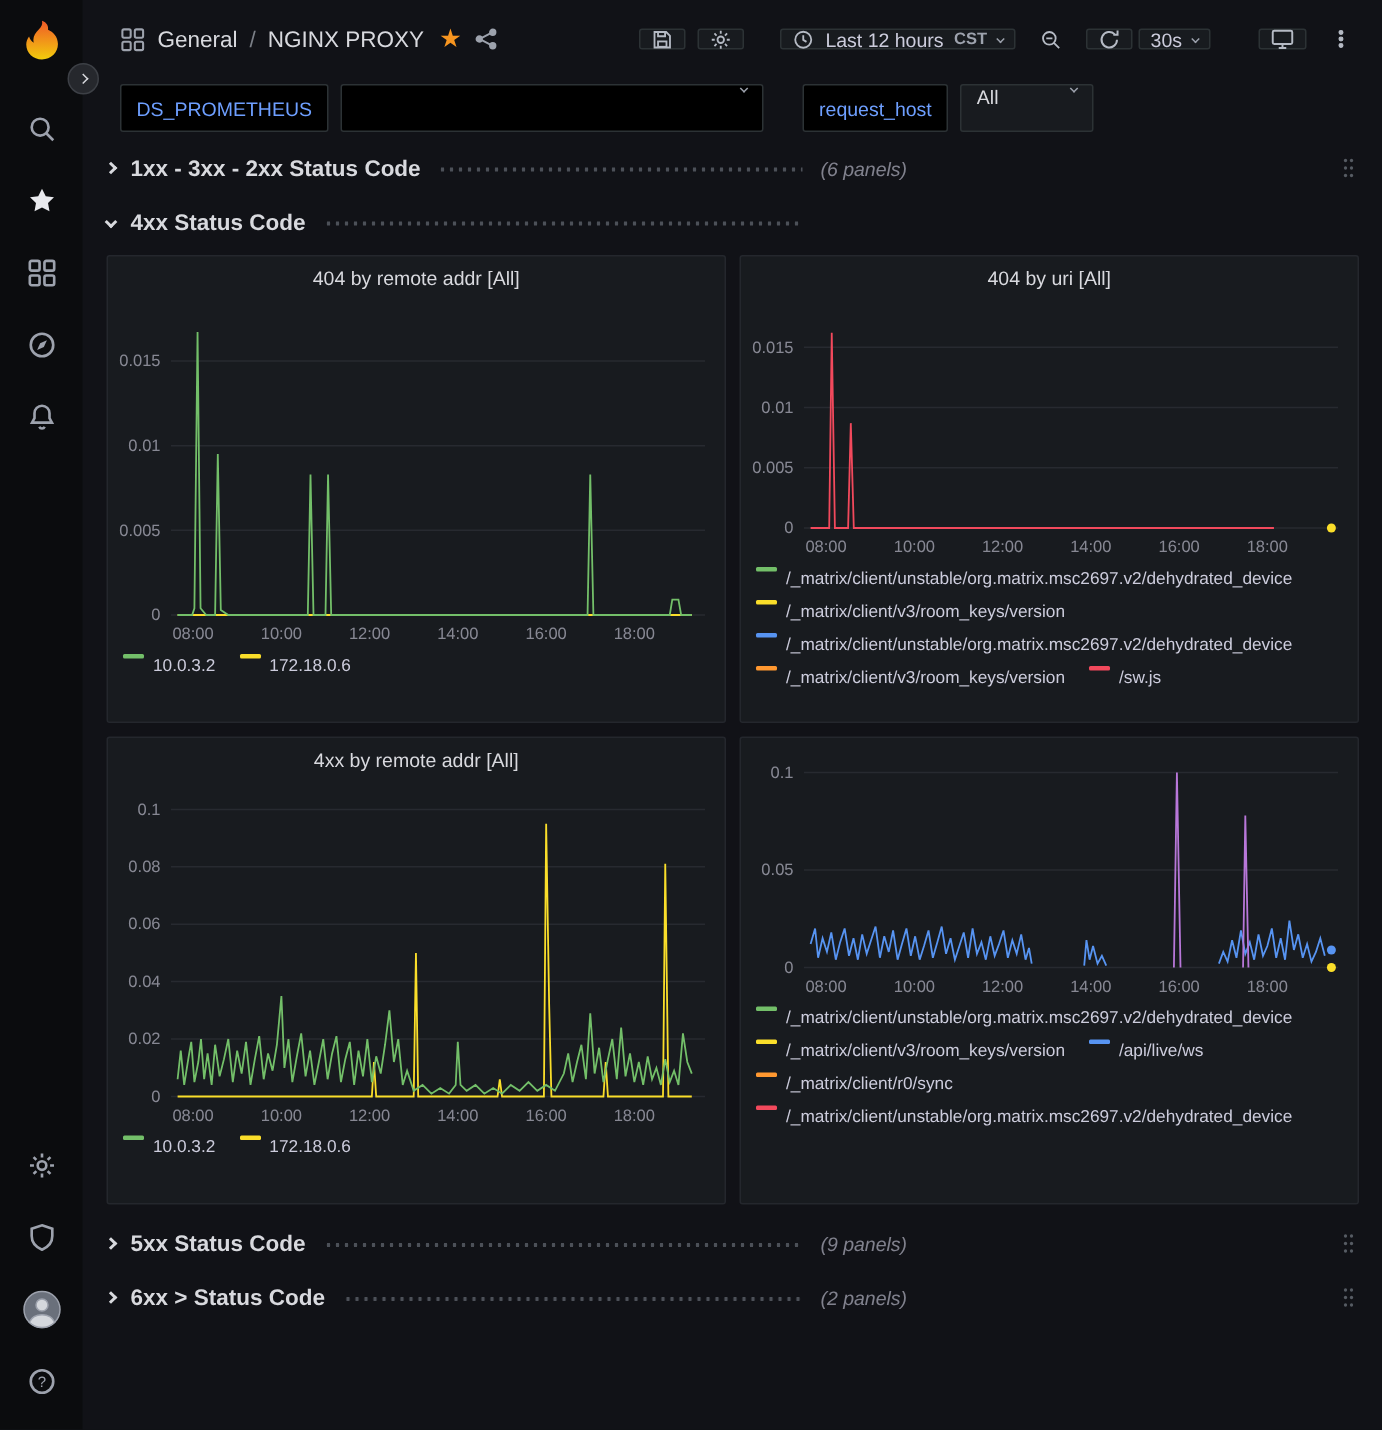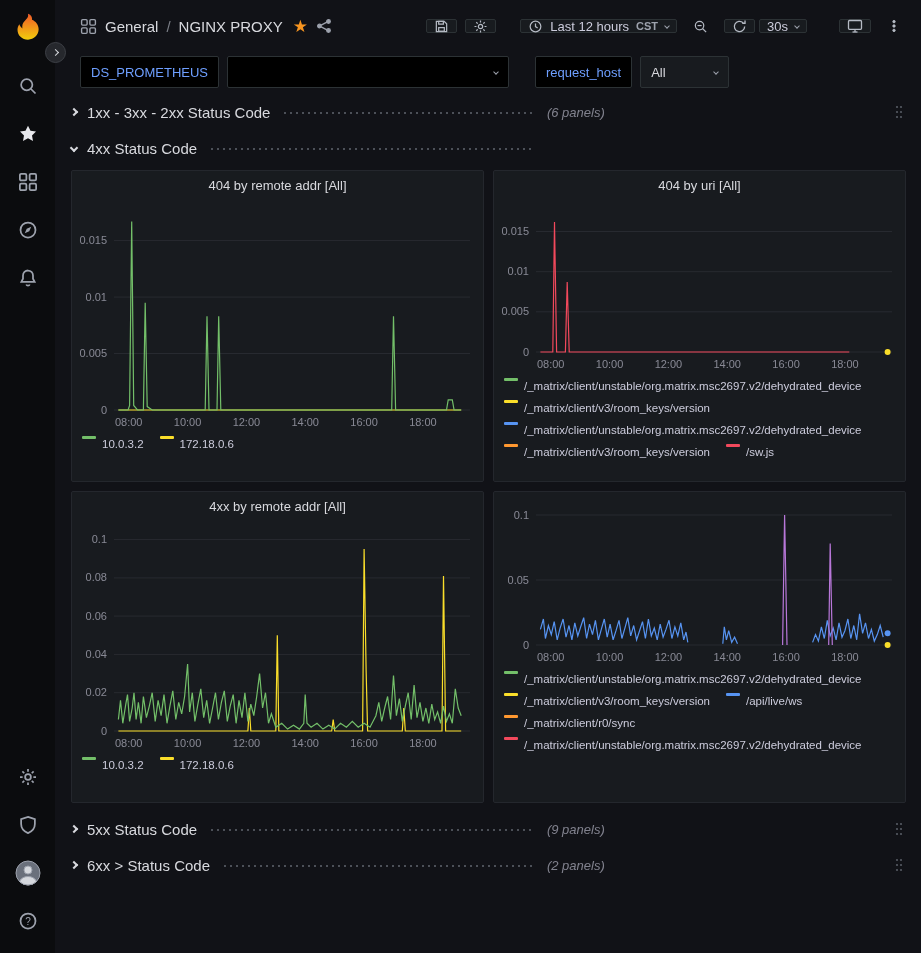--- a/index.html
+++ b/index.html
@@ -41,31 +41,31 @@
     font-size:13px; cursor:pointer; font-family:inherit; }
   .tbtn.flat { background:none; border-color:transparent; }
   .tbtn svg { stroke:#b5bac4; }
   .tz { font-size:11px; color:#9da2ad; font-weight:700; }
   .spacer8 { width:8px; } .spacer16 { width:16px; }
 
   
   .subheader { height:40px; display:flex; align-items:center; gap:8px; padding:0 16px 0 25px; }
   .var-chip { height:32px; display:flex; align-items:center; padding:0 10px; background:#000000;
     border:1px solid #2c3235; border-radius:2px; font-size:13px; color:#6e9fff; cursor:pointer; white-space:nowrap; }
-  .var-select { height:32px; display:flex; align-items:center; justify-content:space-between;
+  .var-select { height:32px; display:flex; align-items:flex-start; justify-content:space-between;
     background:#181b1f; border:1px solid #2c3235; border-radius:2px; padding:0 10px; font-size:13px;
     color:#d8d9de; cursor:pointer;gap:40px; }
   .var-select.blackbox { width:282px; background:#000; }
   .gap18 { width:10px; }
 
   
   .content { flex:1; padding:6px 15px 0 16px; overflow:hidden; }
   .row-head { display:flex; align-items:center; height:28px; margin-bottom:8px; cursor:pointer; }
   .row-left { display:flex; align-items:center; width:57%; min-width:0; }
-  .row-title { font-size:15px; font-weight:400; color:#d8d9de; margin-left:10px; white-space:nowrap; }
+  .row-title { font-size:15px; font-weight:700; color:#d8d9de; margin-left:10px; white-space:nowrap; }
   .dots { flex:1; margin:2px 12px 0; height:4px; background-image:radial-gradient(circle,#4c5058 1.2px,transparent 1.4px);
     background-size:6px 4px; background-repeat:repeat-x; background-position:0 50%; align-self:center; }
   .row-count { font-size:13px; font-style:italic; color:rgba(204,204,220,0.6); white-space:nowrap; }
   .row-handle { margin-left:auto; margin-right:2px; cursor:grab; display:flex; }
 
   .panel-grid { display:grid; grid-template-columns:1fr 1fr; gap:9px; margin:2px 0 12px; }
   .panel { height:312px; background:#181b1f; border:1px solid #24272d; border-radius:2px;
     display:flex; flex-direction:column; overflow:hidden; }
   .panel-header { height:28px; display:flex; align-items:center; justify-content:center; cursor:pointer; flex-shrink:0; }
   .panel-title { font-size:13px; font-weight:500; color:#d8d9de; }

